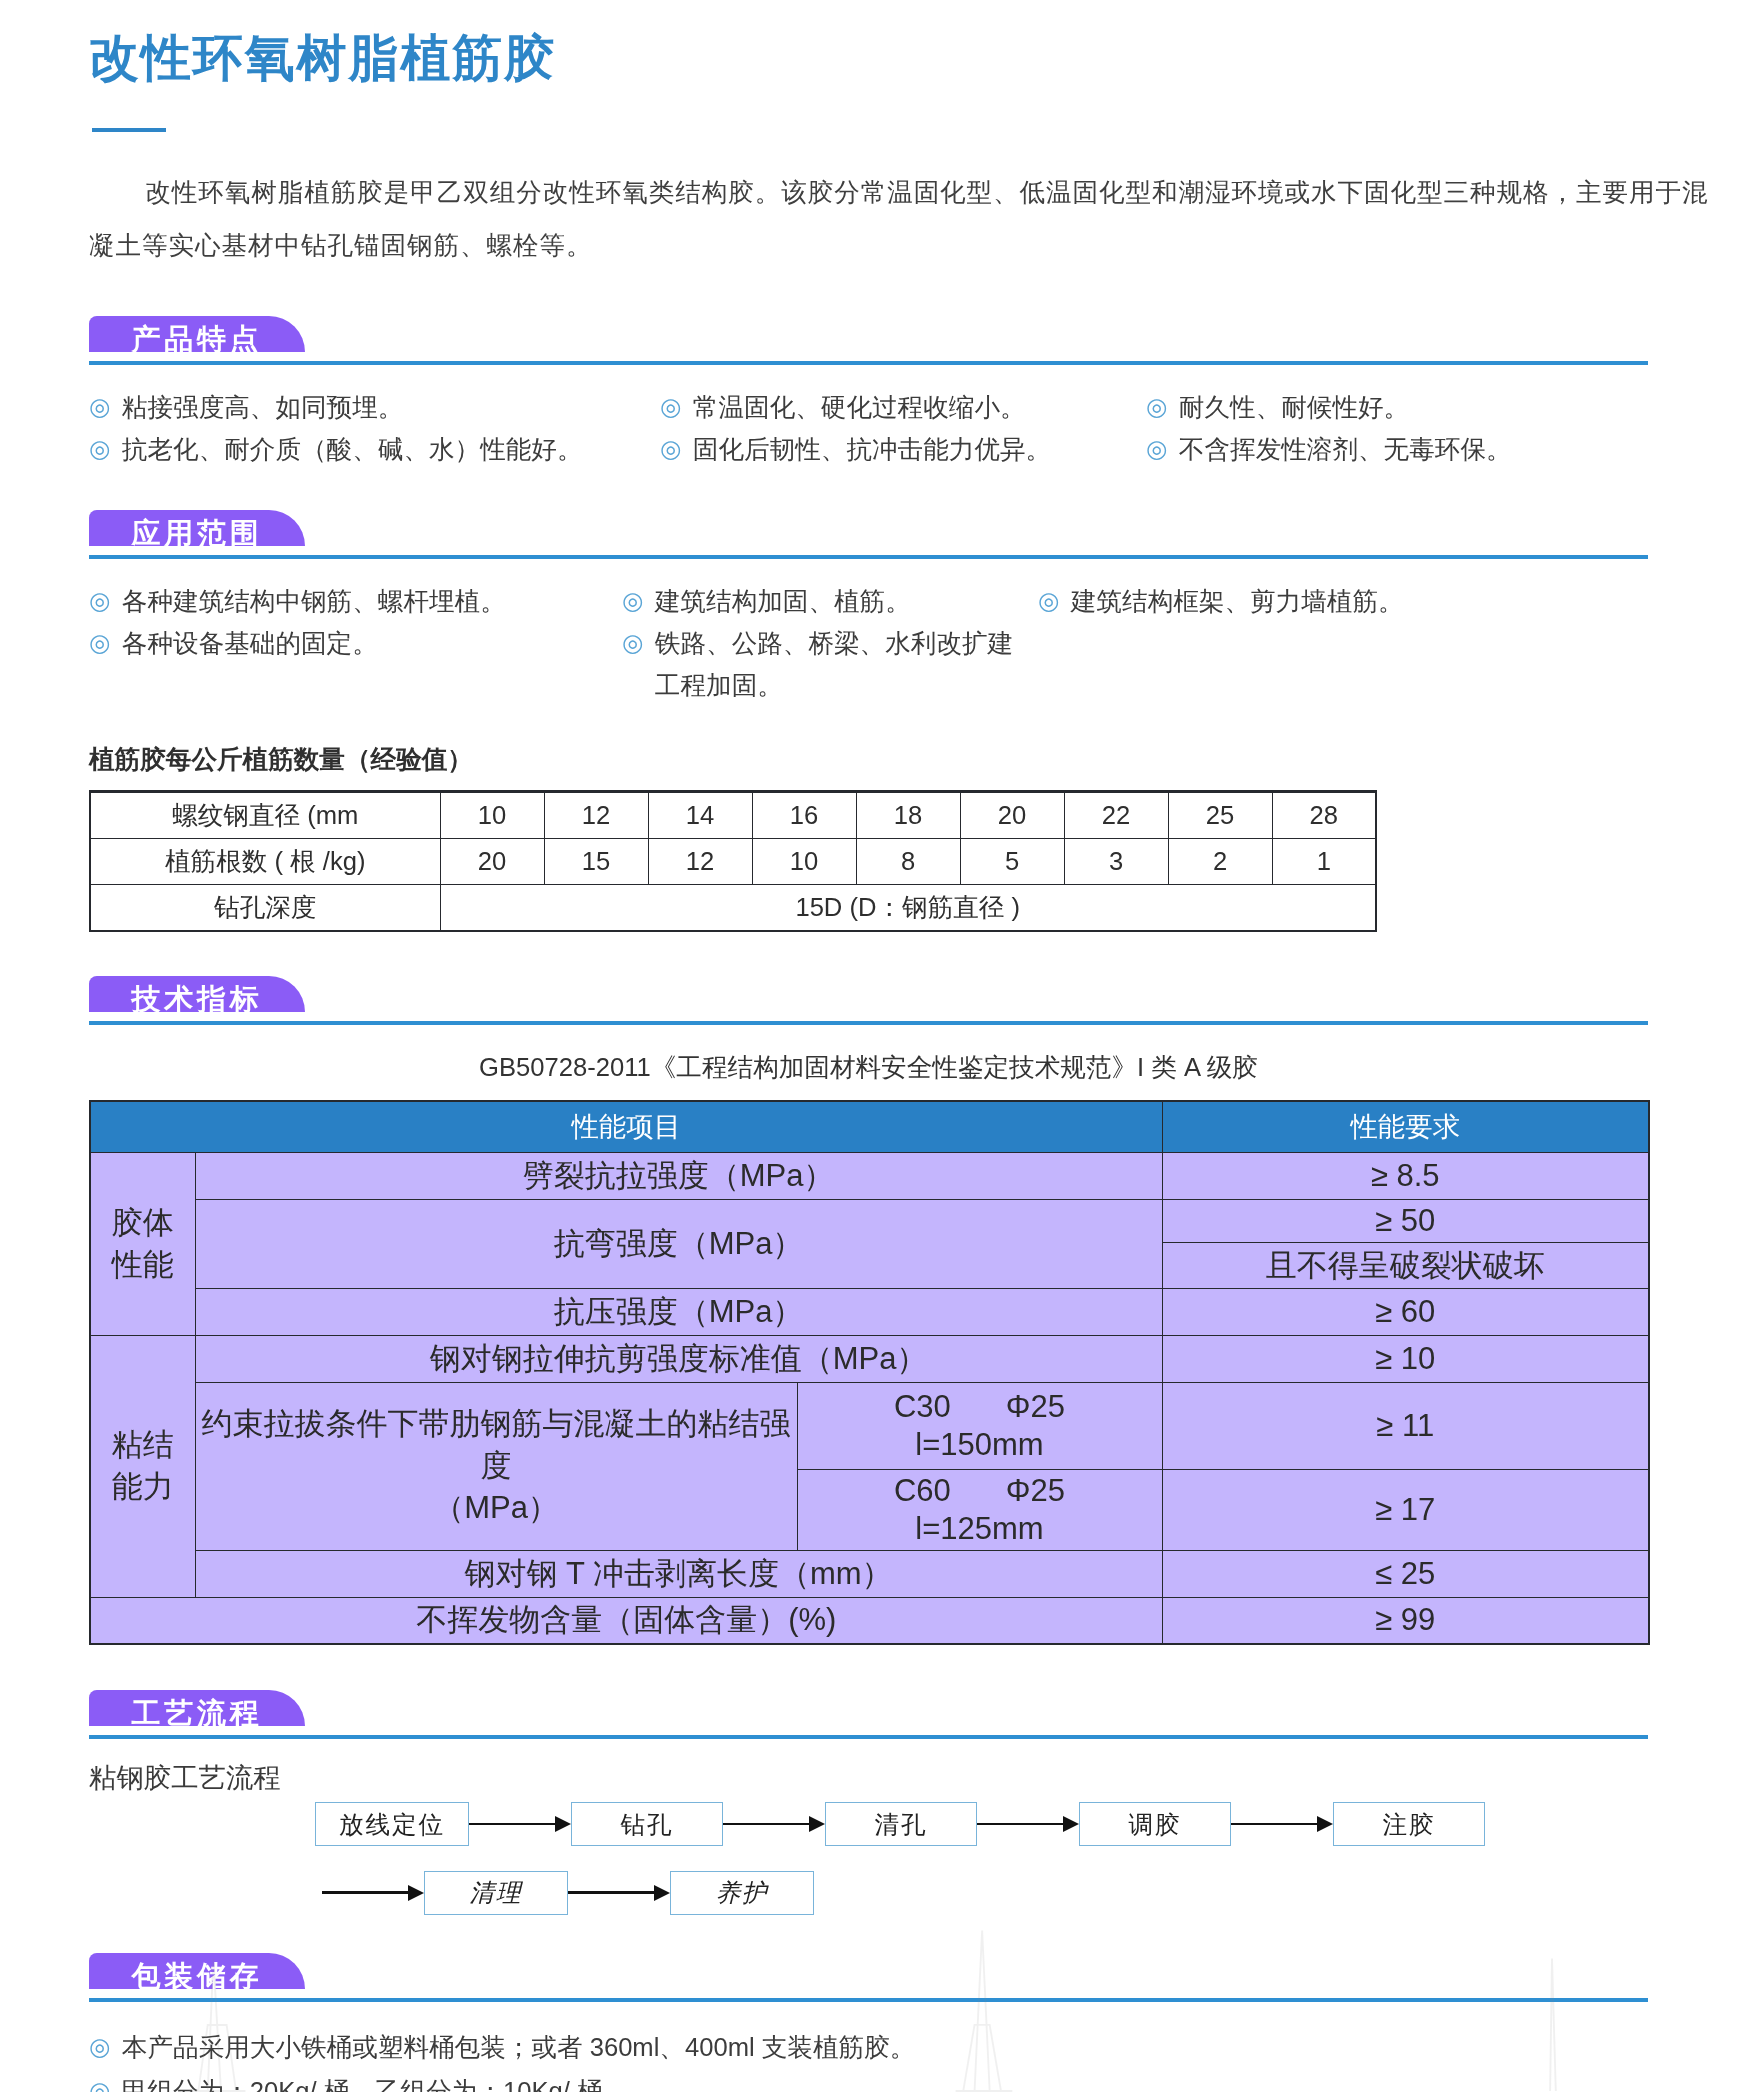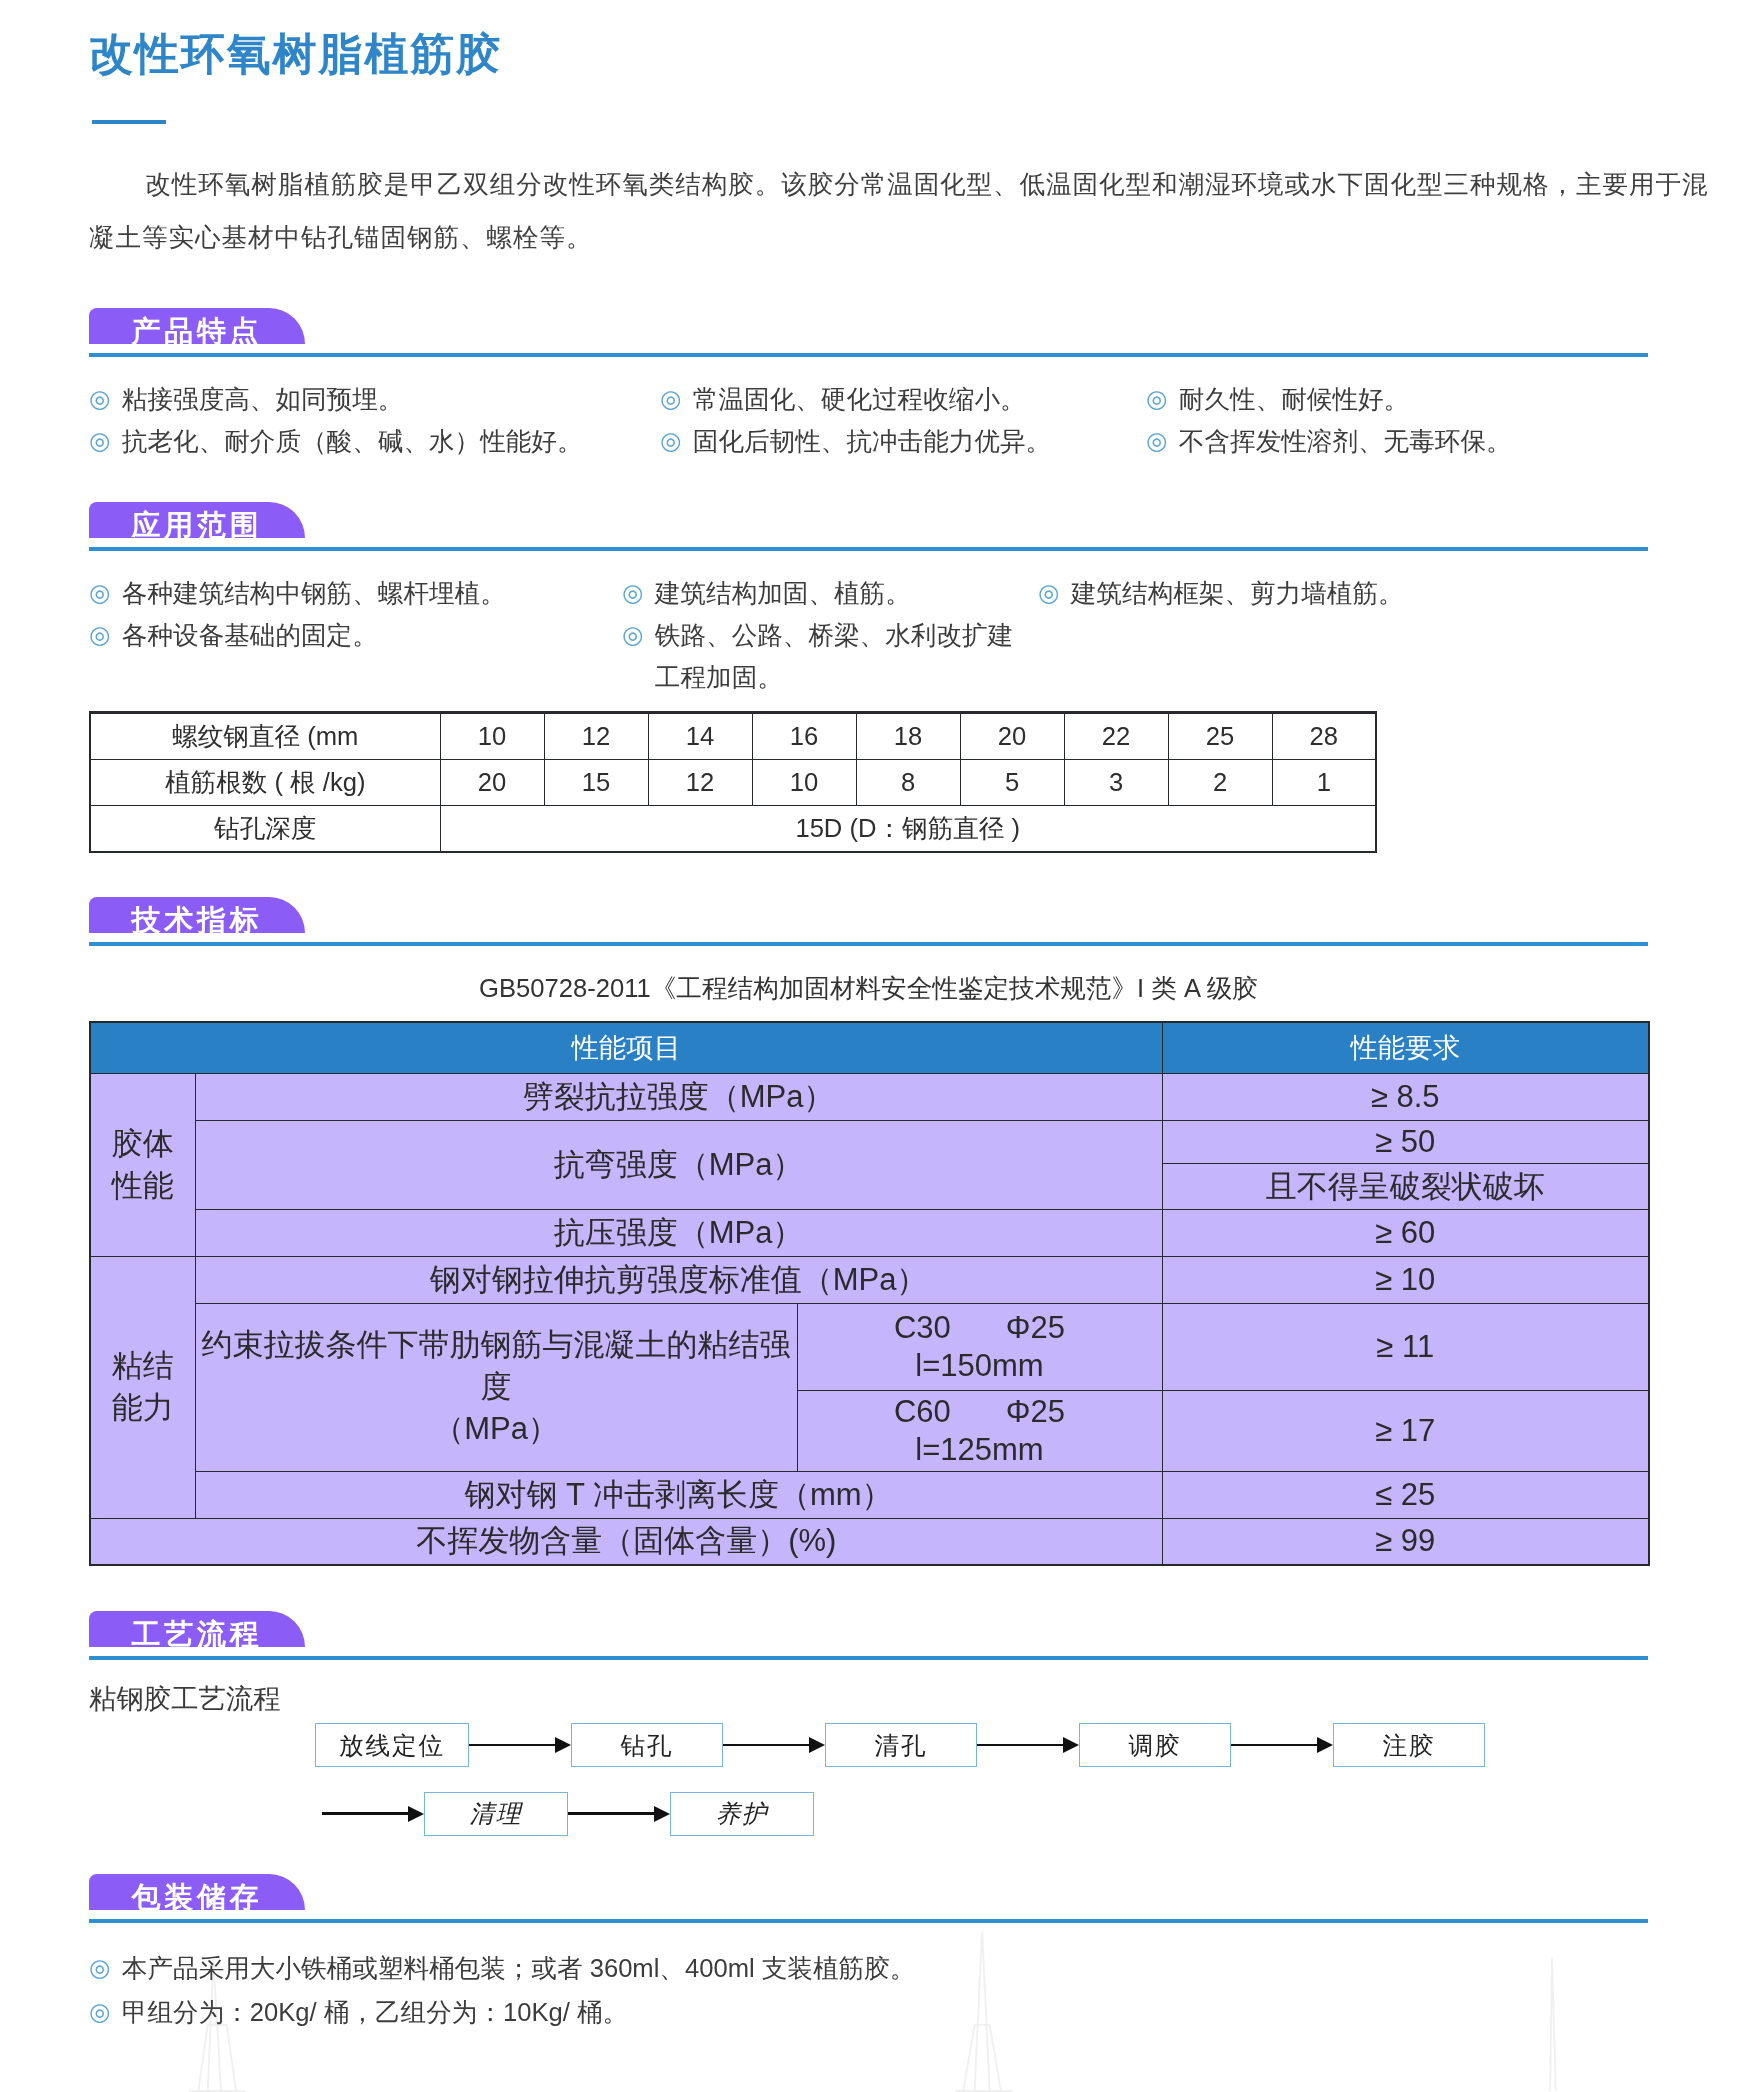--- a/index.html
+++ b/index.html
@@ -6,21 +6,21 @@
   .page{
     position:relative;
     width:1759px;height:2092px;
     background:#ffffff;
     font-family:"Liberation Sans","DejaVu Sans",sans-serif;
     color:#3a3a3a;
     overflow:hidden;
   }
   h1.title{
     margin:0 111px 0 89px;padding-top:24.6px;
-    font-size:44px;font-weight:bold;color:#2e86c8;letter-spacing:1.9px;
+    font-size:50px;font-weight:bold;color:#2e86c8;letter-spacing:1.9px;
   }
   .title-dash{margin:36px 0 0 92px;width:74px;height:4.7px;background:#2e86c8;}
   p.intro{
     margin:34px 47px 0 89px;
     font-size:25.6px;line-height:53px;color:#3f3f3f;
     text-indent:2.2em;letter-spacing:0.9px;
   }
   
   .secbar{
     height:45px;border-bottom:4.7px solid #2e8fd2;
@@ -163,20 +163,21 @@
         </div>
     </div>
     <div class="col">
       <div class="li">
           <span class="b">◎</span>
           <span>建筑结构框架、剪力墙植筋。</span>
         </div>
     </div>
   </div>
 
+  <div class="caption">植筋胶每公斤植筋数量（经验值）</div>
   <table class="t1">
     <colgroup>
       <col style="width:350px;">
         <col>
         <col>
         <col>
         <col>
         <col>
         <col>
         <col>

